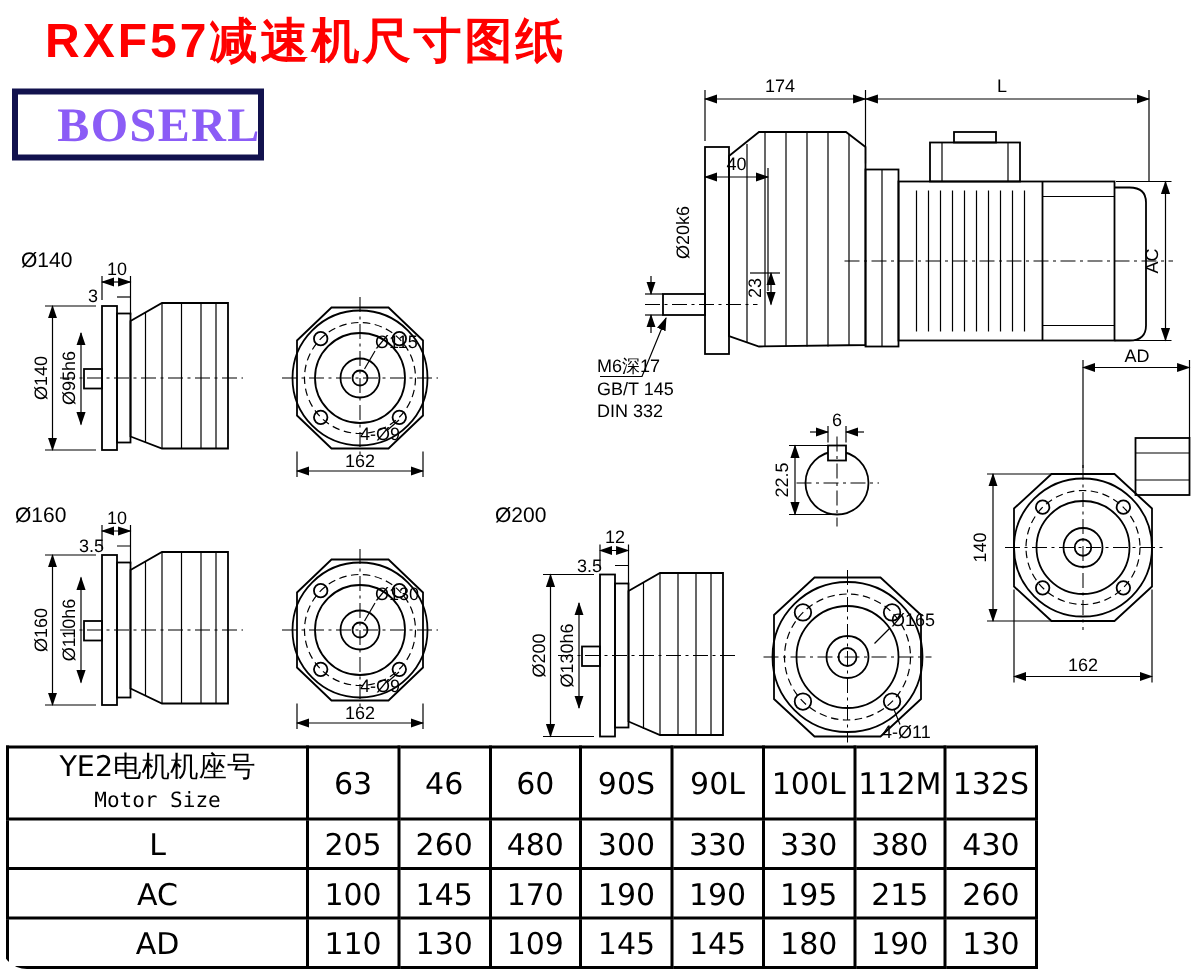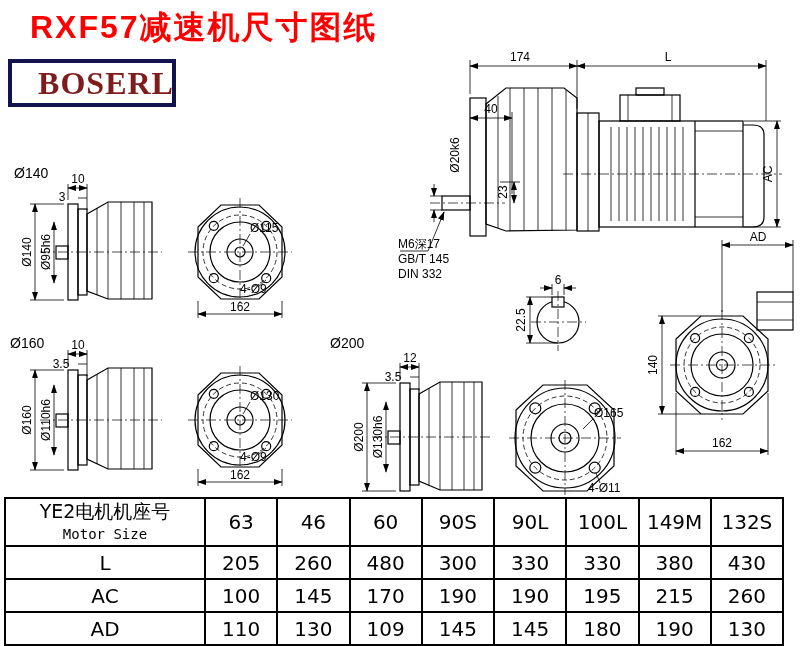--- a/index.html
+++ b/index.html
@@ -1,43 +1,43 @@
 <!DOCTYPE html>
 <html><head>
 <meta charset="utf-8">
 <style>
   html,body{margin:0;padding:0;background:#fff;}
-  #canvas{position:relative;width:800px;height:646px;background:#fff;overflow:hidden;font-family:"Liberation Sans",sans-serif;}
+  #canvas{position:relative;width:800px;height:646px;background:#fff;overflow:hidden;font-family:"Liberation Sans",sans-serif;border-radius:18px;}
   #title{position:absolute;left:30px;top:6px;font-size:32px;font-weight:bold;letter-spacing:2px;color:#ff0000;}
   #logo{position:absolute;left:8px;top:59px;width:160px;height:40px;border:4px solid #12124e;display:flex;align-items:center;justify-content:center;background:#fff;}
   #logo span{font-family:"Liberation Serif",serif;font-size:32px;font-weight:bold;color:#2929a3;letter-spacing:1px;}
   svg{position:absolute;left:0;top:0;}
   .ln{fill:none;stroke:#000;stroke-width:1.2;}
   .fillw{fill:#fff;stroke:#000;stroke-width:1.2;}
   .thin{fill:none;stroke:#000;stroke-width:0.8;}
   .cl{fill:none;stroke:#000;stroke-width:0.7;stroke-dasharray:10 3 2 3;}
   .bc{fill:none;stroke:#000;stroke-width:0.8;stroke-dasharray:5 3;}
   .dim{fill:none;stroke:#000;stroke-width:0.8;}
   svg text{font-family:"Liberation Sans",sans-serif;font-size:12px;fill:#000;}
   svg text.lbl{font-size:14px;}
-  #size-table{position:absolute;left:4px;top:497px;width:780px;border-collapse:collapse;table-layout:fixed;font-family:"DejaVu Sans",sans-serif;}
+  #size-table{position:absolute;left:4px;top:497px;width:688px;border-collapse:collapse;table-layout:fixed;font-family:"DejaVu Sans",sans-serif;}
   #size-table td{border:2px solid #000;text-align:center;vertical-align:middle;font-size:20px;color:#000;padding:0;height:31px;}
   #size-table tr.hdr td{height:46px;}
   #size-table td.c0{width:198px;}
   .hcn{font-size:19px;line-height:23px;}
   .hen{font-family:"DejaVu Sans Mono",monospace;font-size:14px;line-height:22px;}
 </style>
 </head>
 <body>
 
 <div id="canvas">
 
   <div id="title" style="color: rgb(255, 0, 0);">RXF57减速机尺寸图纸</div>
   <div id="logo" style="border-color: rgb(18, 18, 78);">
-    <span style="color: #7f1d1d; margin-left: 28px;">BOSERL</span>
+    <span style="color: #8b5cf6; margin-left: 28px;">BOSERL</span>
   </div>
 
   <svg width="800" height="497" viewBox="0 0 800 497">
     <defs>
       <marker id="ar" viewBox="0 0 10 10" refX="9.2" refY="5" markerWidth="9" markerHeight="9" orient="auto-start-reverse" markerUnits="userSpaceOnUse">
         <path d="M0,1.6 L10,5 L0,8.4 Z" fill="#000"></path>
       </marker>
     </defs>
 
     <g>
@@ -303,21 +303,21 @@
       <td class="c0">
         <div class="hcn">YE2电机机座号</div>
         <div class="hen">Motor Size</div>
       </td>
       <td>63</td>
       <td>46</td>
       <td>60</td>
       <td>90S</td>
       <td>90L</td>
       <td>100L</td>
-      <td>149M</td>
+      <td>112M</td>
       <td>132S</td>
     </tr>
     <tr>
       <td class="c0">L</td>
       <td>205</td>
       <td>260</td>
       <td>480</td>
       <td>300</td>
       <td>330</td>
       <td>330</td>

